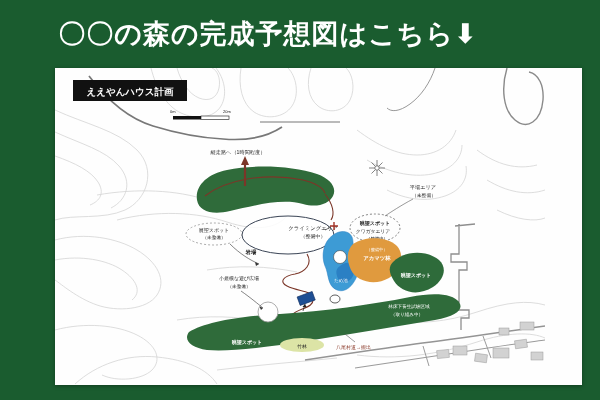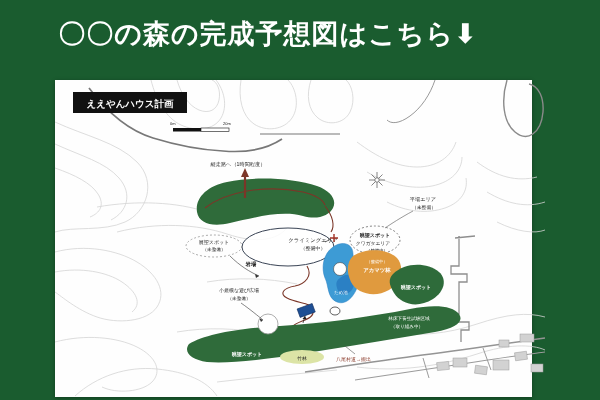--- a/index.html
+++ b/index.html
@@ -10,22 +10,22 @@
   }
   .header{
     position:absolute;top:0;left:0;width:536px;height:68px;
     display:flex;align-items:center;justify-content:center;
   }
   .header h1{
     margin:0;color:#ffffff;font-size:27px;font-weight:bold;letter-spacing:1px;
     text-align:center;
   }
   .map-panel{
-    position:absolute;left:55px;top:68px;width:477px;height:317px;
-    background:#fefefe;box-shadow:0 1px 4px rgba(0,0,0,0.35);margin-top:12px;
+    position:absolute;left:55px;top:68px;width:527px;height:317px;
+    background:#fefefe;box-shadow:0 1px 4px rgba(0,0,0,0.35);
   }
   svg{display:block;}
   text{font-family:"Liberation Sans","DejaVu Sans",sans-serif;fill:#222;}
   .t-white{fill:#ffffff;}
   .t-red{fill:#8b3a2a;}
 </style>
 </head>
 <body>
 
 <div class="header">

